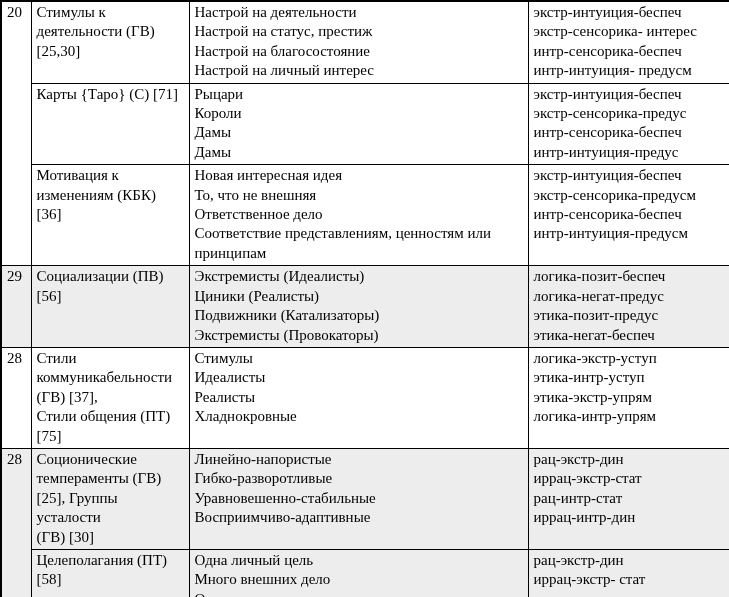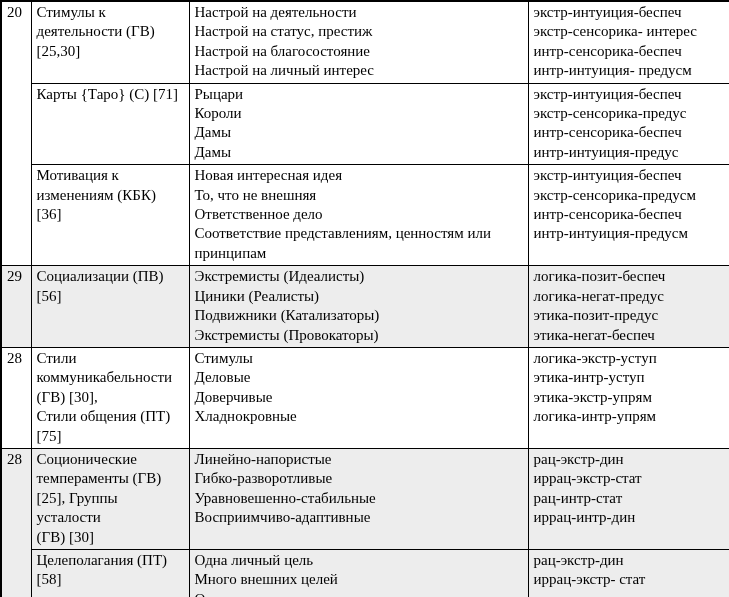--- a/index.html
+++ b/index.html
@@ -128,28 +128,28 @@
         <div class="code">этика-позит-предус</div>
         <div class="code">этика-негат-беспеч</div>
       </td>
     </tr>
 
     <tr>
       <td class="num">28</td>
       <td>
             <div class="cat">Стили
 коммуникабельности
-(ГВ) [30],
+(ГВ) [37],
 Стили общения (ПТ)
 [75]</div>
           </td>
       <td>
         <div class="item">Стимулы</div>
-        <div class="item">Деловые</div>
-        <div class="item">Доверчивые</div>
+        <div class="item">Идеалисты</div>
+        <div class="item">Реалисты</div>
         <div class="item">Хладнокровные</div>
       </td>
       <td>
         <div class="code">логика-экстр-уступ</div>
         <div class="code">этика-интр-уступ</div>
         <div class="code">этика-экстр-упрям</div>
         <div class="code">логика-интр-упрям</div>
       </td>
     </tr>
 
@@ -174,21 +174,21 @@
         <div class="code">иррац-интр-дин</div>
       </td>
     </tr>
     <tr class="shaded">
       <td>
             <div class="cat">Целеполагания (ПТ)
 [58]</div>
           </td>
       <td>
         <div class="item">Одна личный цель</div>
-        <div class="item">Много внешних целей</div>
+        <div class="item">Много внешних дело</div>
         <div class="item">Одна внутренняя цель</div>
 
       </td>
       <td>
         <div class="code">рац-экстр-дин</div>
         <div class="code">иррац-экстр- стат</div>
         <div class="code">рац-интр-стат</div>
 
       </td>
     </tr>

